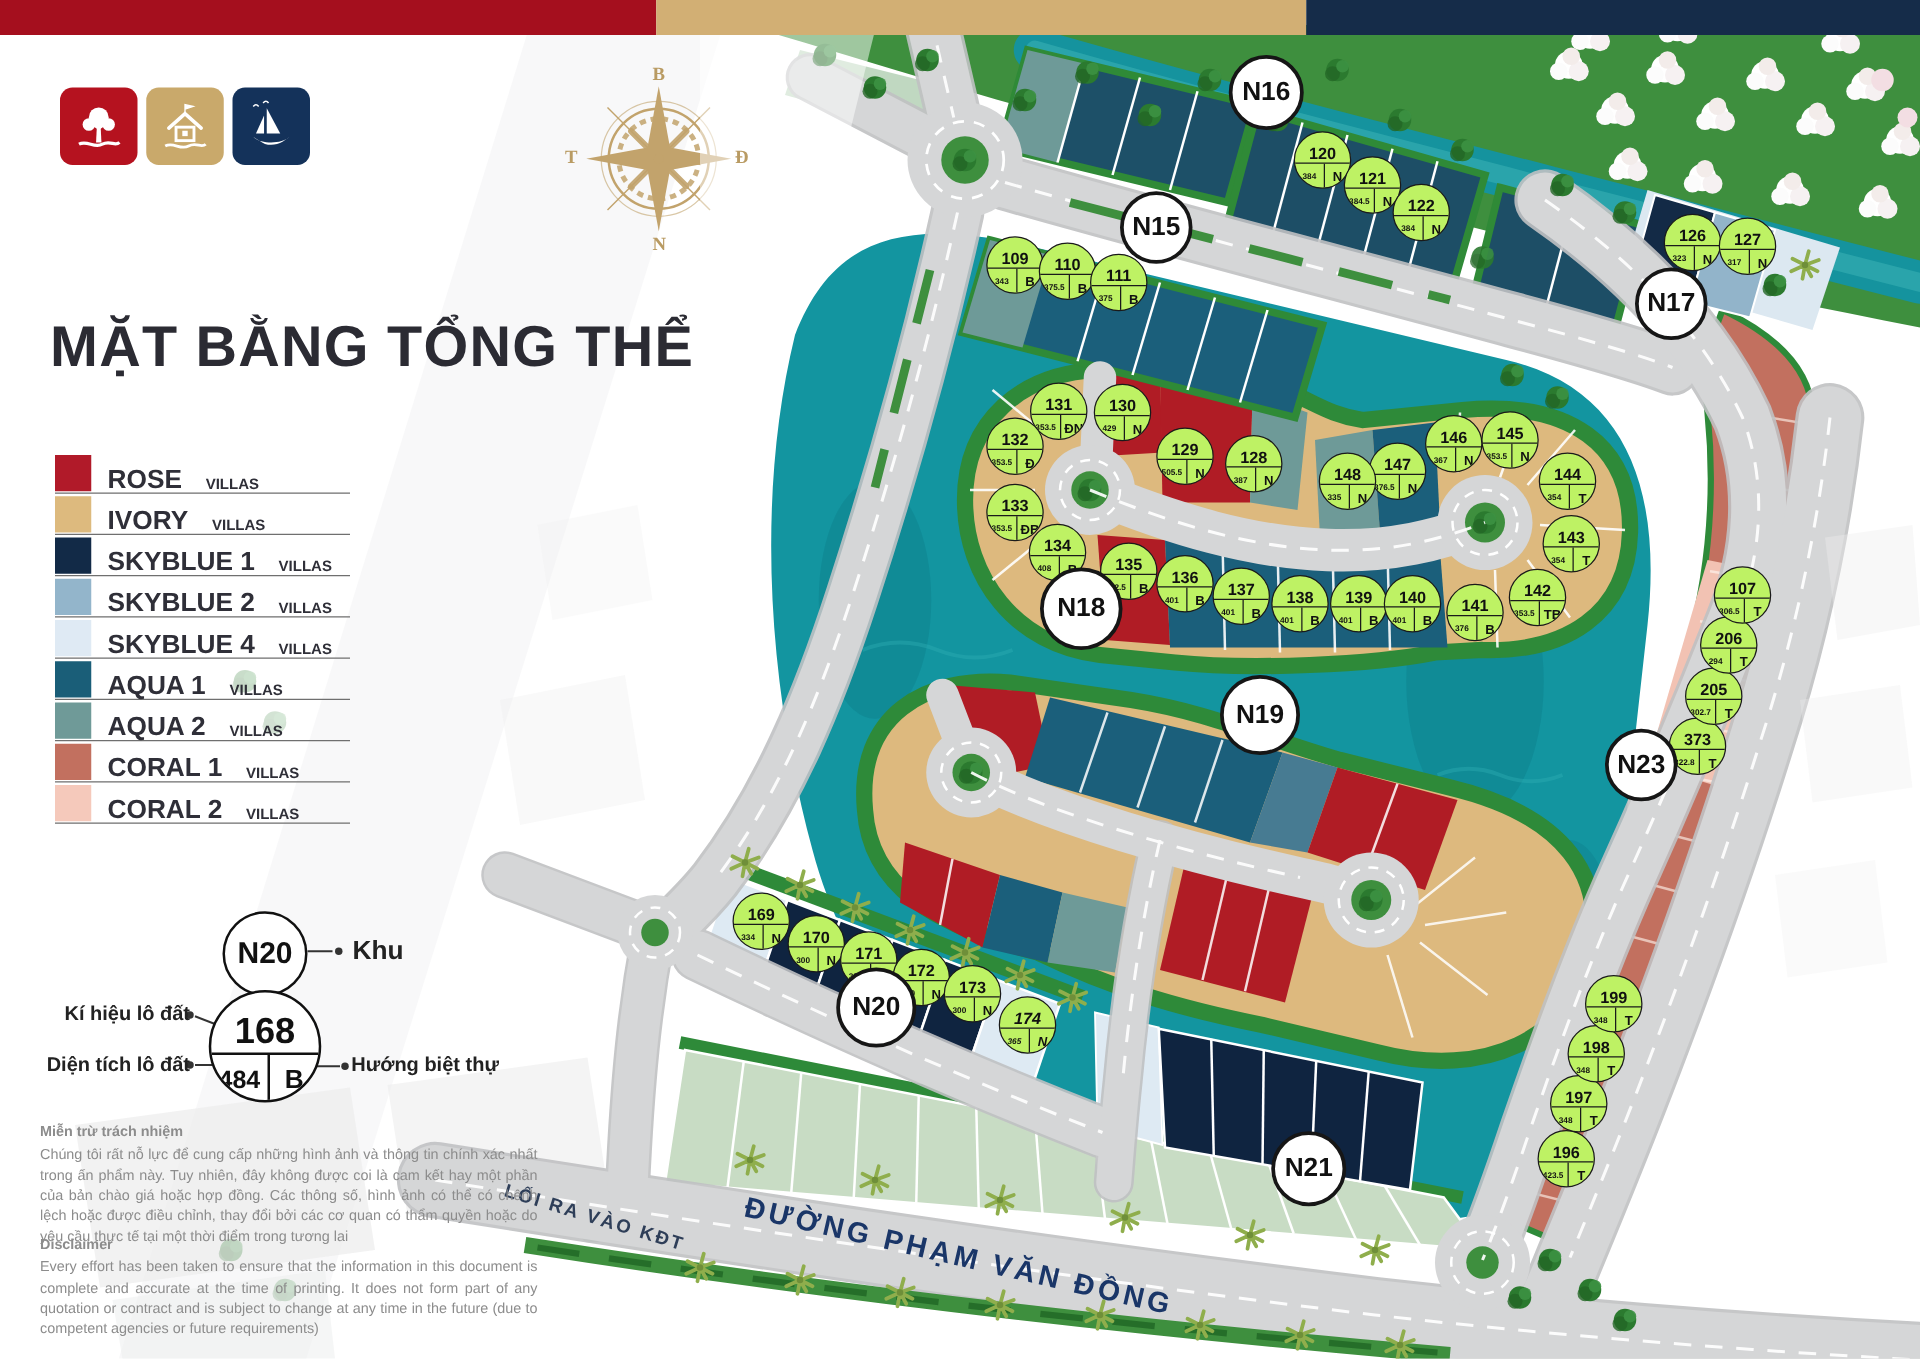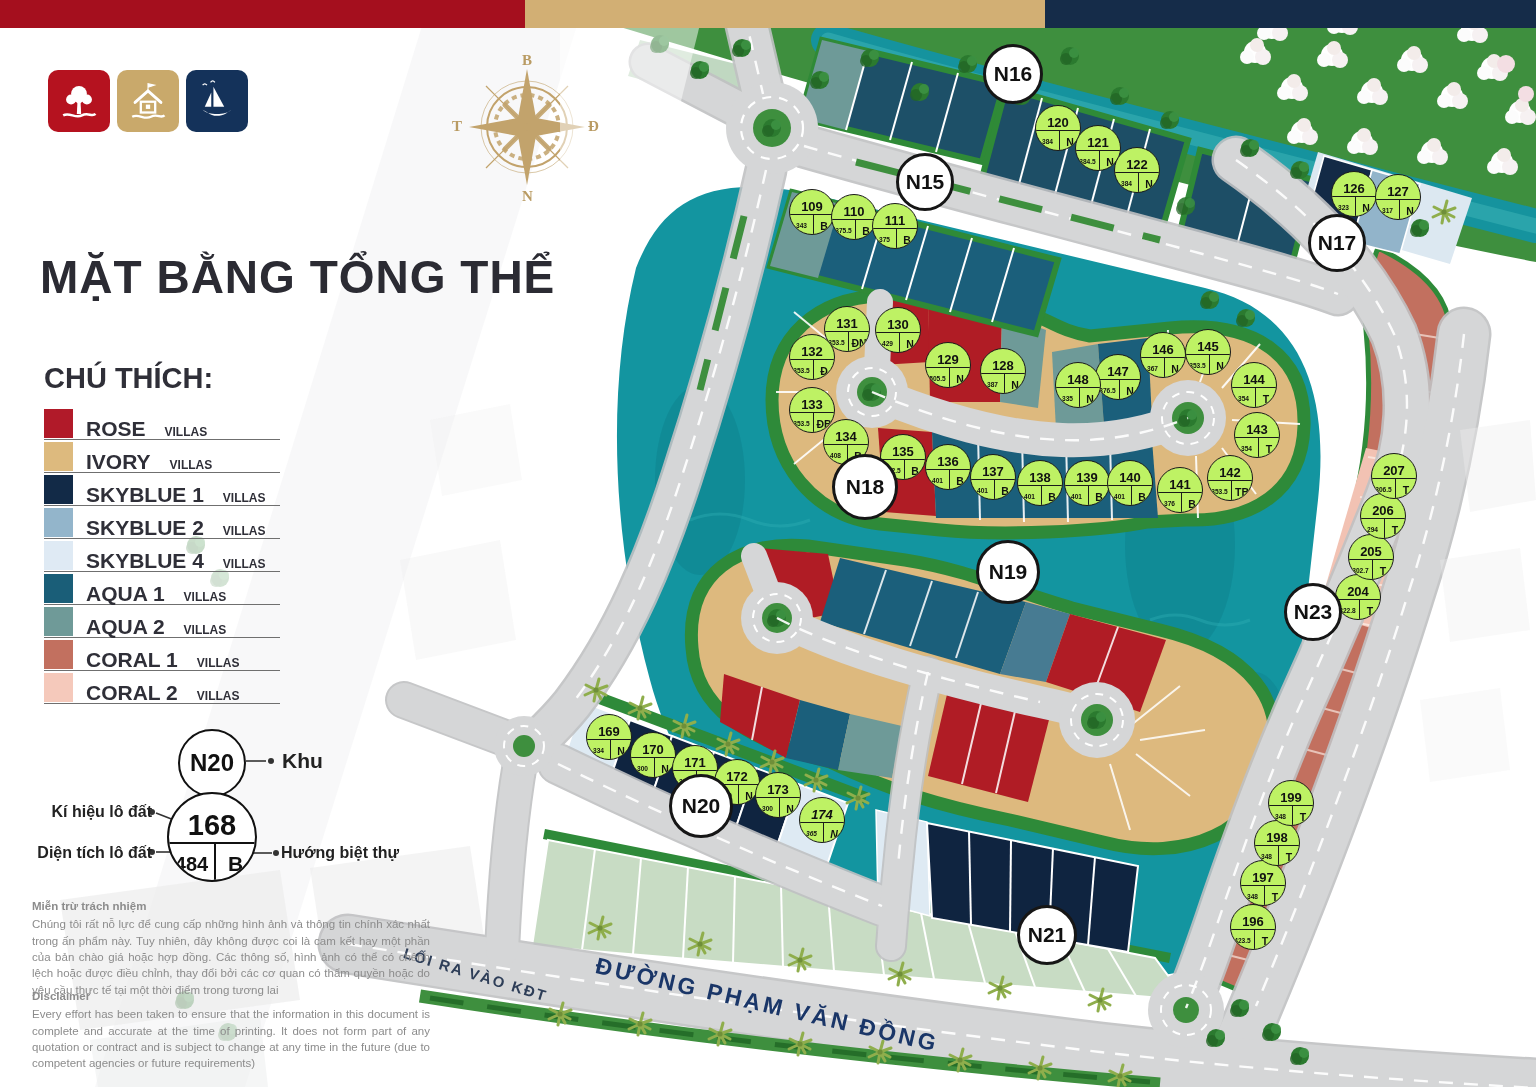--- a/index.html
+++ b/index.html
@@ -499,21 +499,20 @@
 </div>
 
 <span class="compass-letter" style="left:522px;top:52px;">B</span>
 <span class="compass-letter" style="left:588px;top:118px;">Đ</span>
 <span class="compass-letter" style="left:522px;top:188px;">N</span>
 <span class="compass-letter" style="left:452px;top:118px;">T</span>
 
 <div class="title">MẶT BẰNG TỔNG THỂ</div>
 
 <div class="legend">
-  <div class="leg-head">CHÚ THÍCH:</div>
   <div id="legend-list">
         <div class="leg-row">
           <span class="leg-sw" style="background: rgb(177, 26, 41);"></span>
           <span class="leg-name">ROSE</span>
           <span class="leg-suffix">VILLAS</span>
         </div>
         <div class="leg-row">
           <span class="leg-sw" style="background: rgb(221, 186, 126);"></span>
           <span class="leg-name">IVORY</span>
           <span class="leg-suffix">VILLAS</span>
@@ -862,42 +861,42 @@
         </div>
       </div>
       <div class="lot" style="left: 1291px; top: 803px;">
         <div class="lot-num">199</div>
         <div class="lot-bot">
           <span class="lot-area">348</span>
           <span class="lot-dir">T</span>
         </div>
       </div>
       <div class="lot" style="left: 1358px; top: 597px;">
-        <div class="lot-num">204</div>
+        <div class="lot-num">373</div>
         <div class="lot-bot">
           <span class="lot-area">322.8</span>
           <span class="lot-dir">T</span>
         </div>
       </div>
       <div class="lot" style="left: 1371px; top: 557px;">
         <div class="lot-num">205</div>
         <div class="lot-bot">
           <span class="lot-area">302.7</span>
           <span class="lot-dir">T</span>
         </div>
       </div>
       <div class="lot" style="left: 1383px; top: 516px;">
         <div class="lot-num">206</div>
         <div class="lot-bot">
           <span class="lot-area">294</span>
           <span class="lot-dir">T</span>
         </div>
       </div>
       <div class="lot" style="left: 1394px; top: 476px;">
-        <div class="lot-num">207</div>
+        <div class="lot-num">107</div>
         <div class="lot-bot">
           <span class="lot-area">306.5</span>
           <span class="lot-dir">T</span>
         </div>
       </div>
     </div>
 
 </div>
 
 </body></html>

